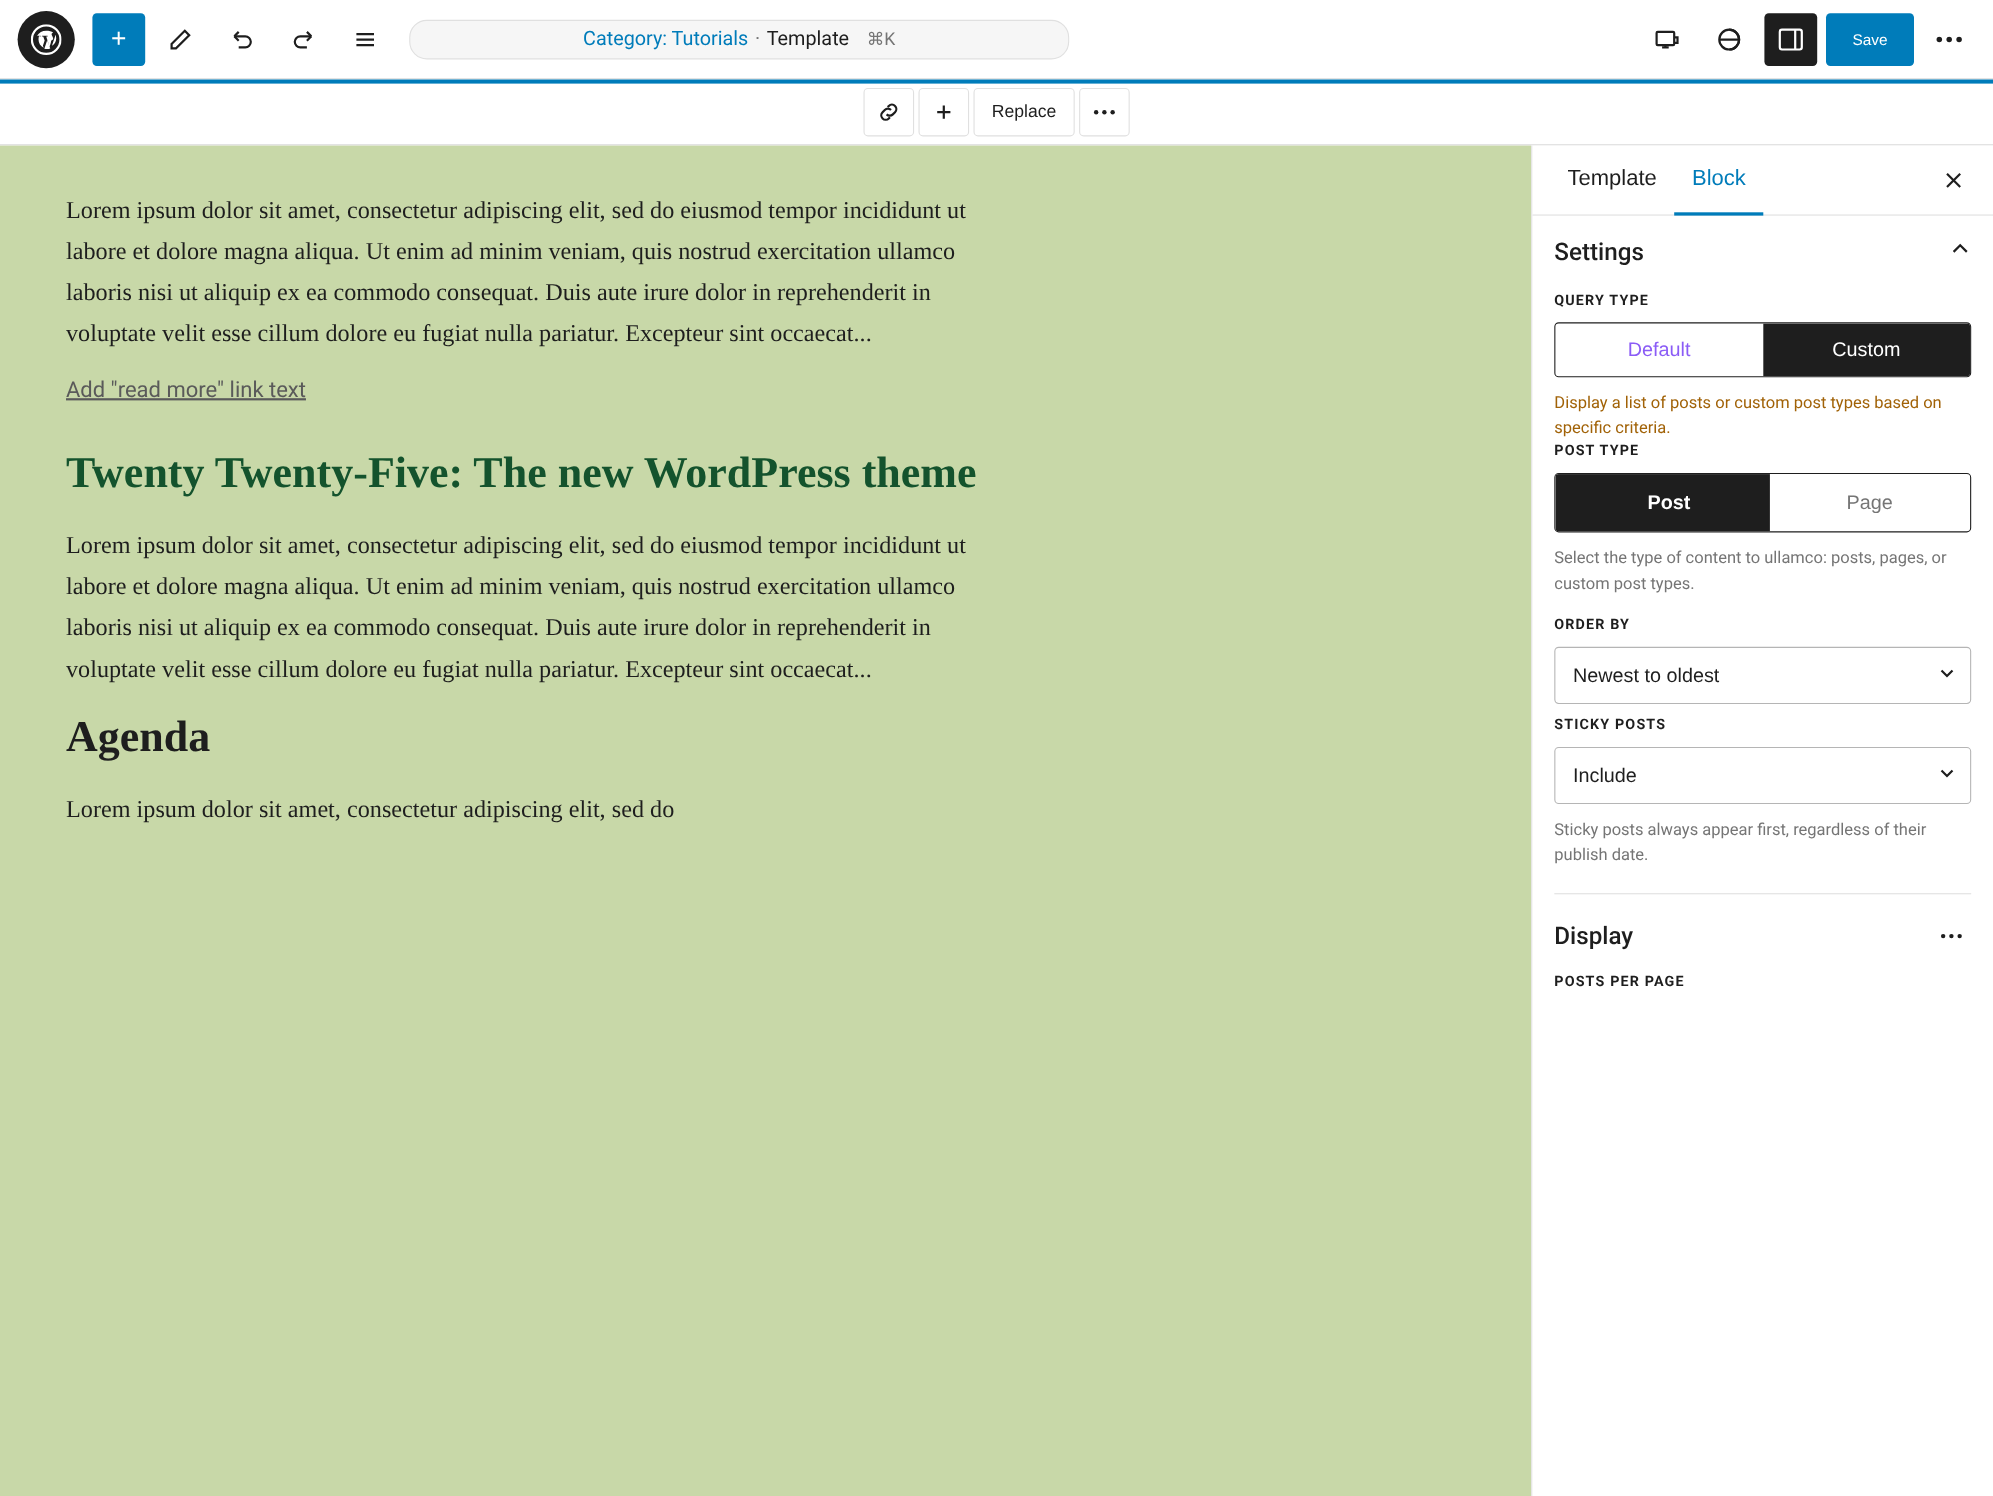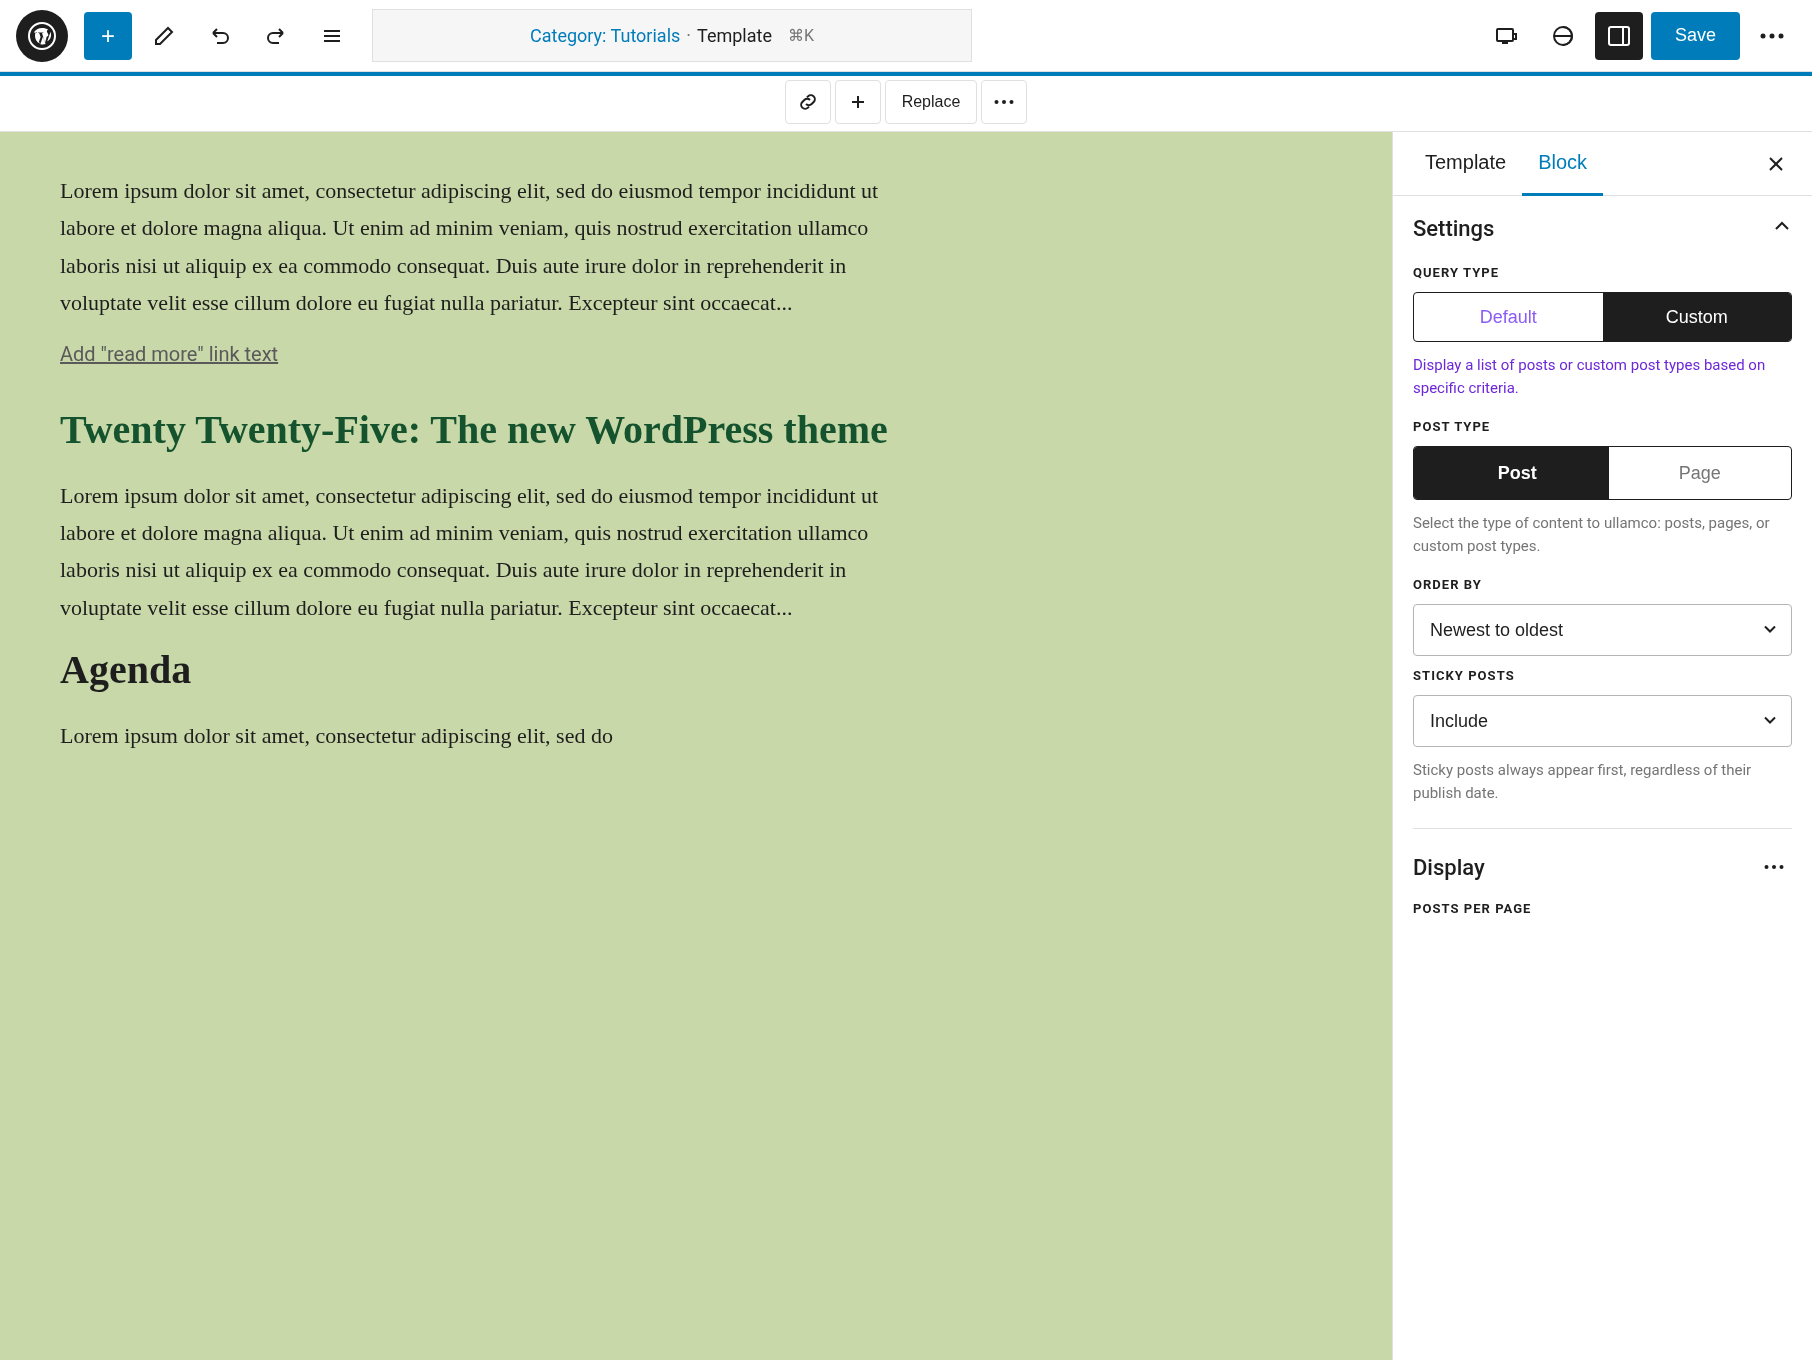--- a/index.html
+++ b/index.html
@@ -57,22 +57,22 @@
       border-radius: 4px;
       font-size: 24px;
       font-weight: 300;
     }
     .toolbar-breadcrumb {
       flex: 1;
       display: flex;
       align-items: center;
       justify-content: center;
       background: #f6f6f6;
-      border-radius: 0;
-      height: 53px;
+      border-radius: 16px;
+      height: 36px;
       padding: 0 20px;
       font-size: 18px;
       color: #1e1e1e;
       margin: 0 8px;
       max-width: 600px;
       border: 1px solid #e0e0e0;
     }
     .breadcrumb-link {
       color: #007cba;
       text-decoration: none;
@@ -95,21 +95,21 @@
       gap: 8px;
       margin-left: auto;
     }
     .save-btn {
       background: #007cba;
       color: #fff;
       border: none;
       border-radius: 4px;
       height: 48px;
       padding: 10px 24px;
-      font-size: 18px;
+      font-size: 14px;
       font-weight: 500;
       cursor: pointer;
     }
 
     
     .block-toolbar {
       height: 60px;
       background: #fff;
       border-bottom: 1px solid #e0e0e0;
       display: flex;
@@ -278,23 +278,23 @@
       font-size: 18px;
       cursor: pointer;
       color: #8b5cf6;
     }
     .toggle-btn.active {
       background: #1e1e1e;
       color: #fff;
     }
     .helper-text {
       font-size: 15px;
-      color: #6d28d9;
+      color: #a16207;
       line-height: 1.5;
-      margin-bottom: 20px;
+      margin-bottom: 3px;
     }
     .post-type-group {
       display: flex;
       border: 1px solid #1e1e1e;
       border-radius: 4px;
       overflow: hidden;
       margin-bottom: 12px;
     }
     .post-type-btn {
       flex: 1;

